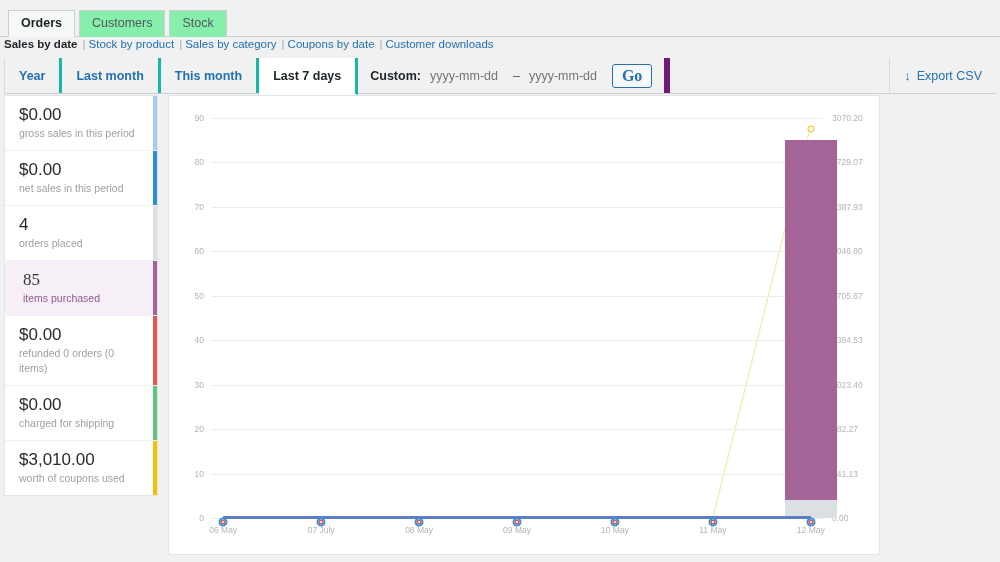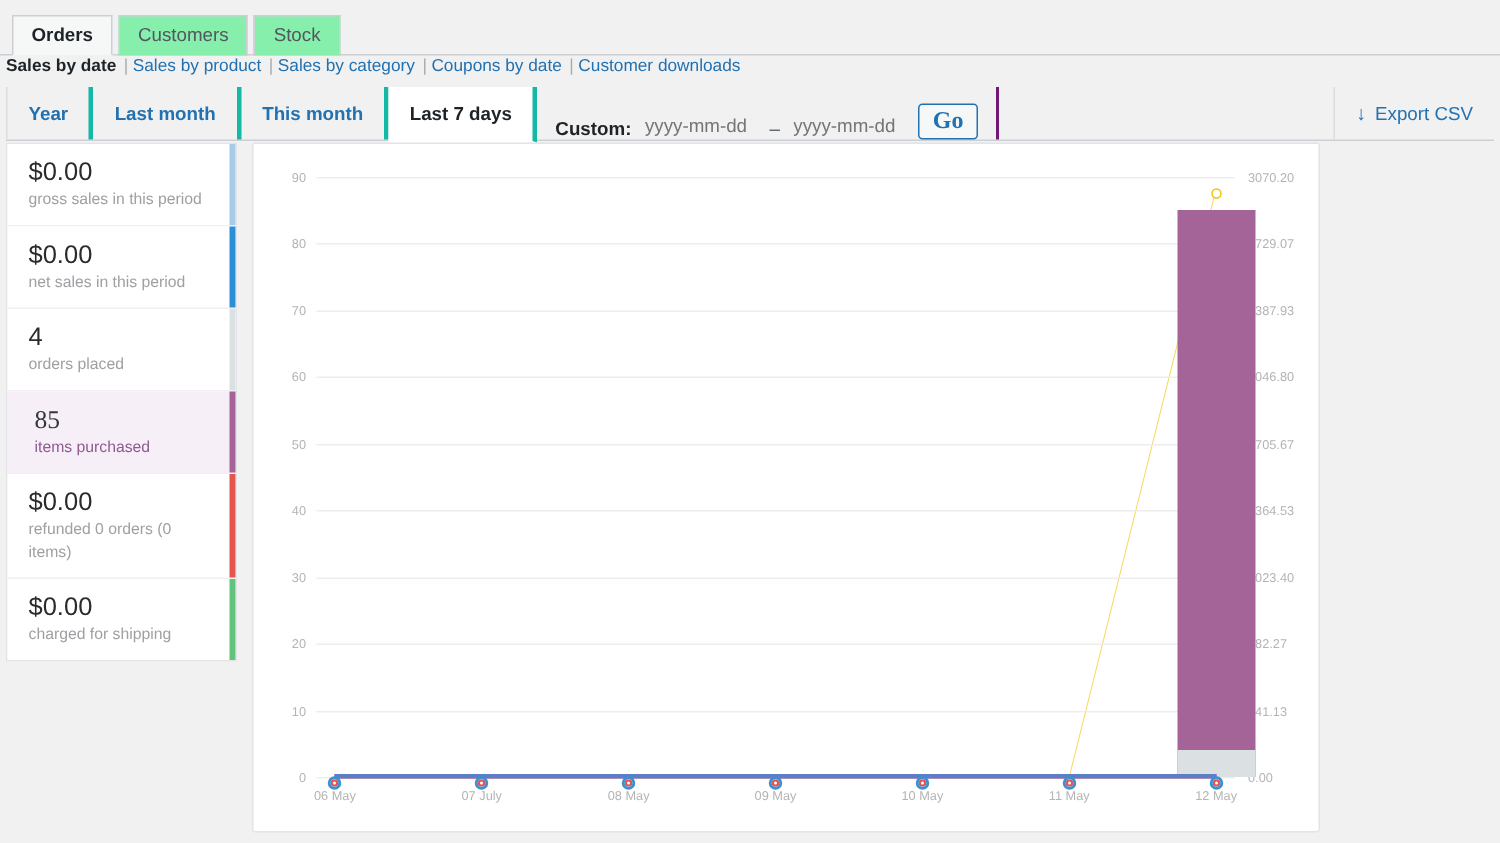--- a/index.html
+++ b/index.html
@@ -73,24 +73,24 @@
     background: transparent;
   }
   .period-item:first-child { border-left: 1px solid #dcdcde; }
   .period-item.active {
     background: #fff;
     color: #1d2327;
     border-bottom: 1px solid #fff;
     position: relative; top: 0; height: 37px;
   }
   .custom-box {
-    display: flex; align-items: flex-end;
+    display: flex; align-items: center;
     padding: 0 12px;
     gap: 9px;
-    border-right: 2px solid #701a75;
+    border-right: 6px solid #701a75;
   }
   .custom-label { font-weight: bold; font-size: 12.5px; color: #1d2327; }
   .date-input {
     width: 74px;
     border: none;
     background: transparent;
     font-family: "Liberation Sans", sans-serif;
     font-size: 12.5px;
     color: #8c8f94;
     padding: 2px 0;
@@ -218,21 +218,21 @@
 
 <div class="nav-tabs" id="nav-tabs">
     <div class="nav-tab active">Orders</div>
     <div class="nav-tab">Customers</div>
     <div class="nav-tab">Stock</div>
   </div>
 
 <div class="subnav" id="subnav">
     <a class="current">Sales by date</a>
     <span class="sep">|</span>
-    <a class="">Sales by product</a>
+    <a class="">Stock by product</a>
     <span class="sep">|</span>
     <a class="">Sales by category</a>
     <span class="sep">|</span>
     <a class="">Coupons by date</a>
     <span class="sep">|</span>
     <a class="">Customer downloads</a>
   </div>
 
 <div class="period-bar">
   <div id="period-items" style="display:flex;">
@@ -278,20 +278,25 @@
       </div>
       <div class="stat">
         <div class="value">$0.00</div>
         <div class="label">refunded 0 orders (0 items)</div>
         <span class="bar" style="background: rgb(229, 85, 78);"></span>
       </div>
       <div class="stat">
         <div class="value">$0.00</div>
         <div class="label">charged for shipping</div>
         <span class="bar" style="background: rgb(98, 195, 124);"></span>
+      </div>
+      <div class="stat">
+        <div class="value">$3,010.00</div>
+        <div class="label">worth of coupons used</div>
+        <span class="bar" style="background: rgb(245, 194, 0);"></span>
       </div>
     </div>
   <div class="chart-panel">
     <div class="plot" id="plot">
       <svg class="coupon-line" id="coupon-svg" viewBox="0 0 100 100" preserveAspectRatio="none">
           <path d="M2 100 L18 100 L34 100 L50 100 L66 100 L82 100 L98 1.9607843137254832" fill="none" stroke="#f5c200" stroke-width="0.45" vector-effect="non-scaling-stroke"></path>
         </svg>
     <div class="gridline" style="top: 100%;"></div>
         <div class="ytick-left" style="top: calc(100% - 4px);">0</div>
         <div class="gridline" style="top: 88.8889%;"></div>

